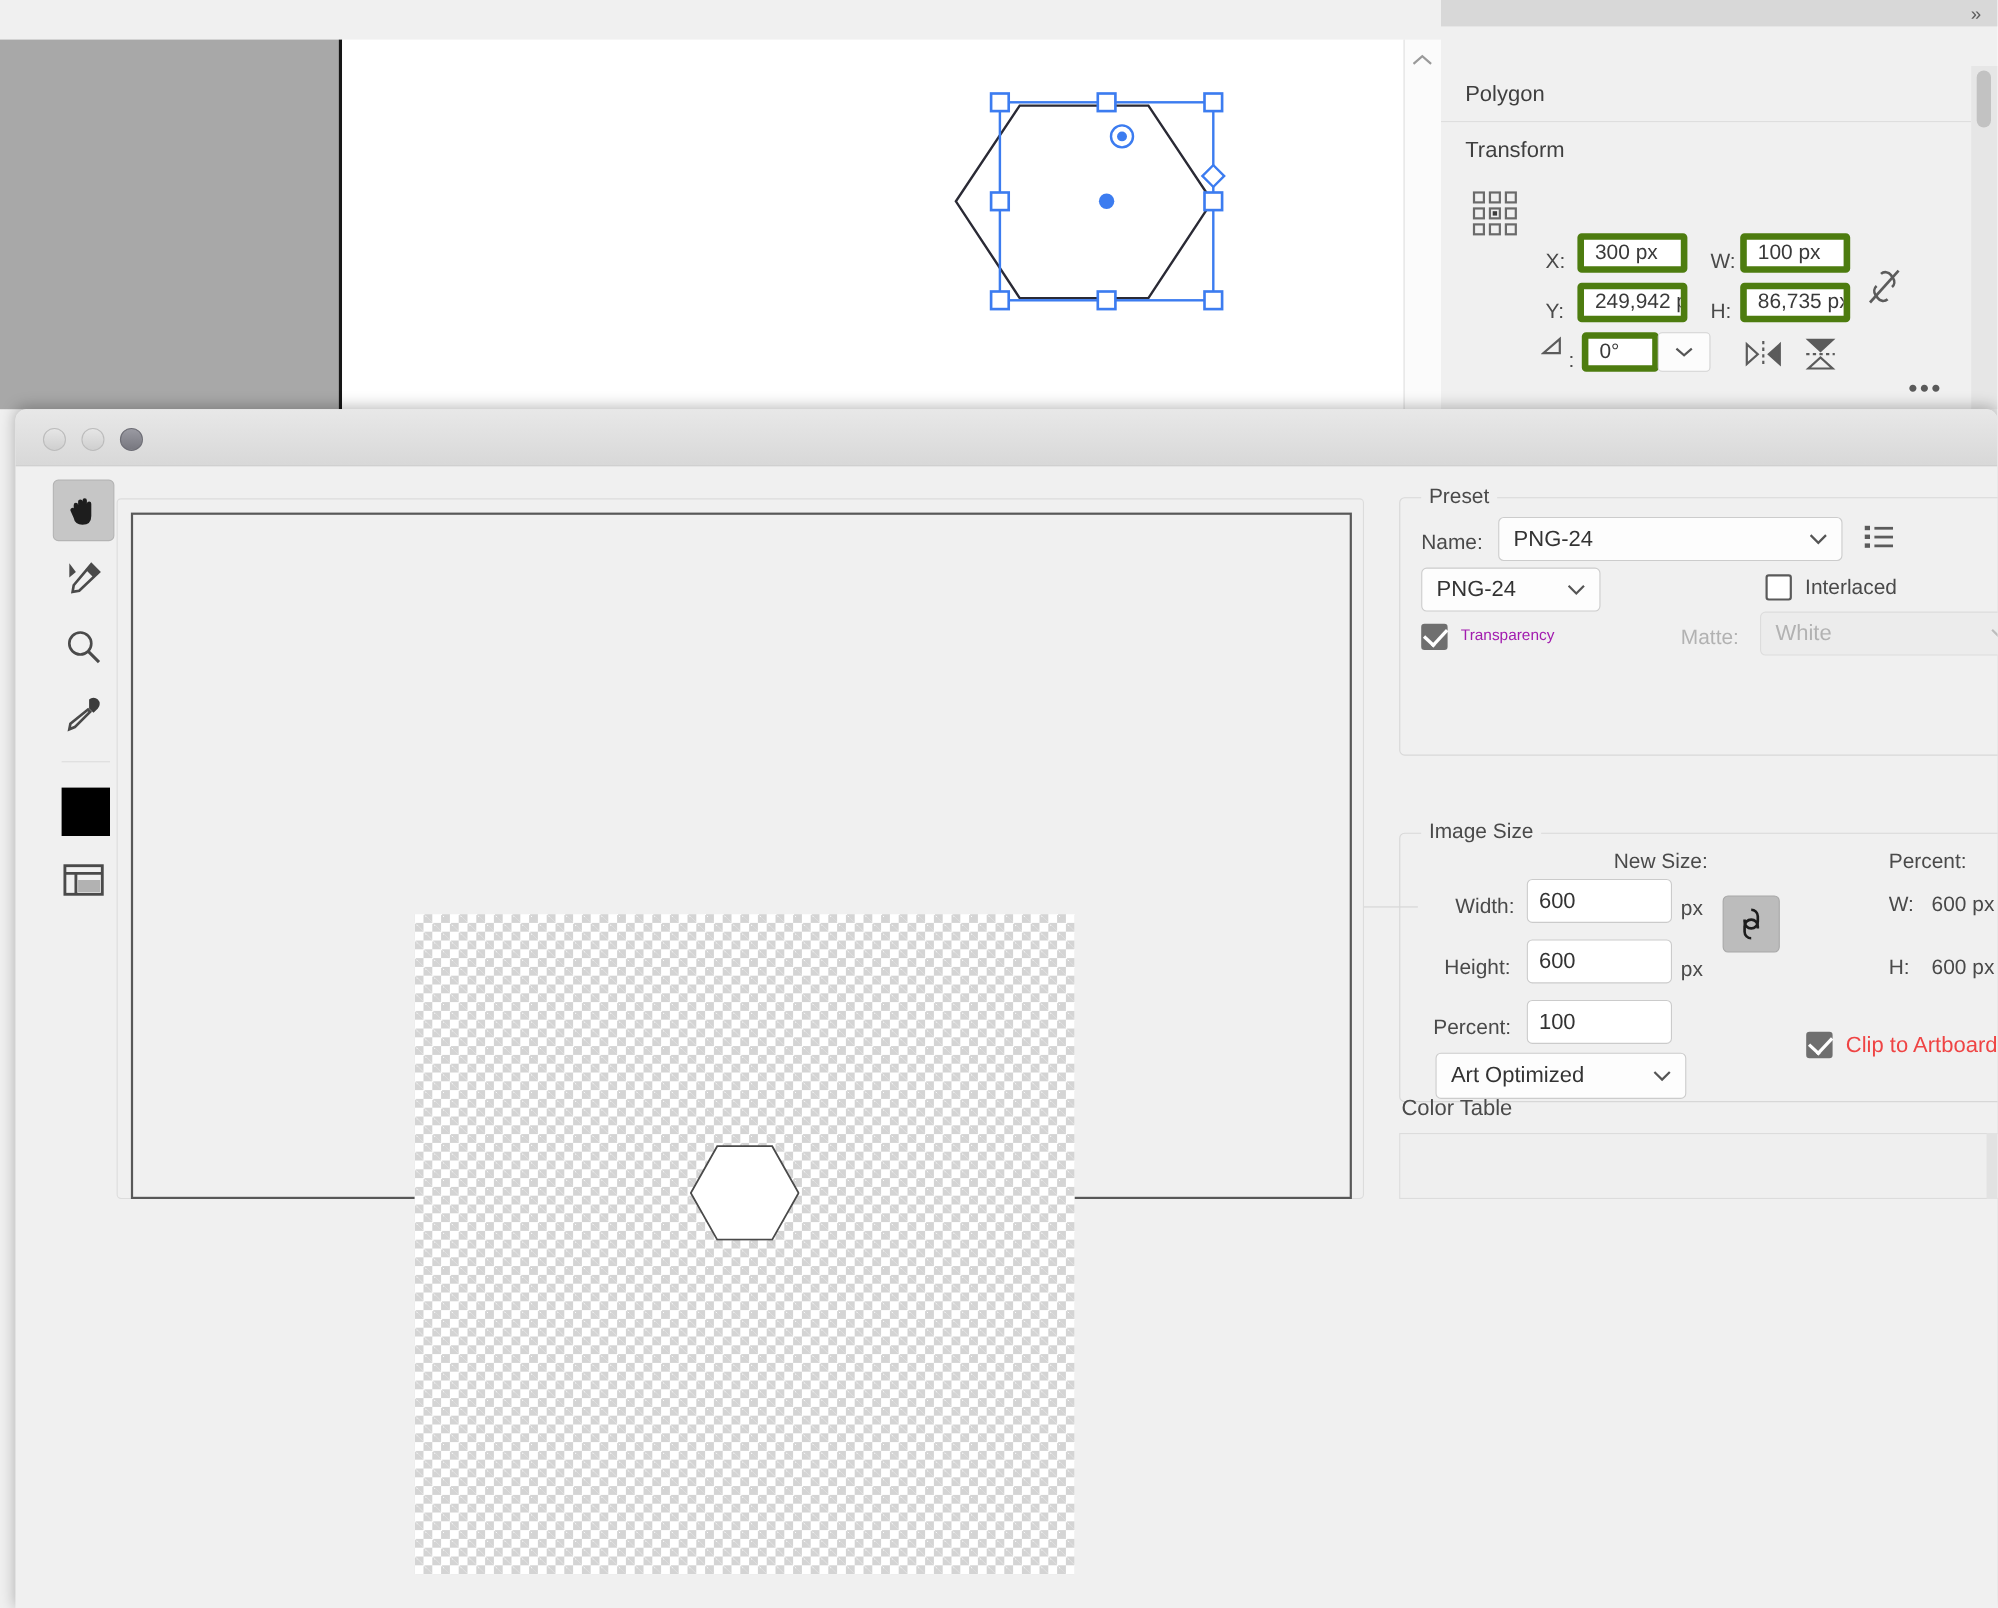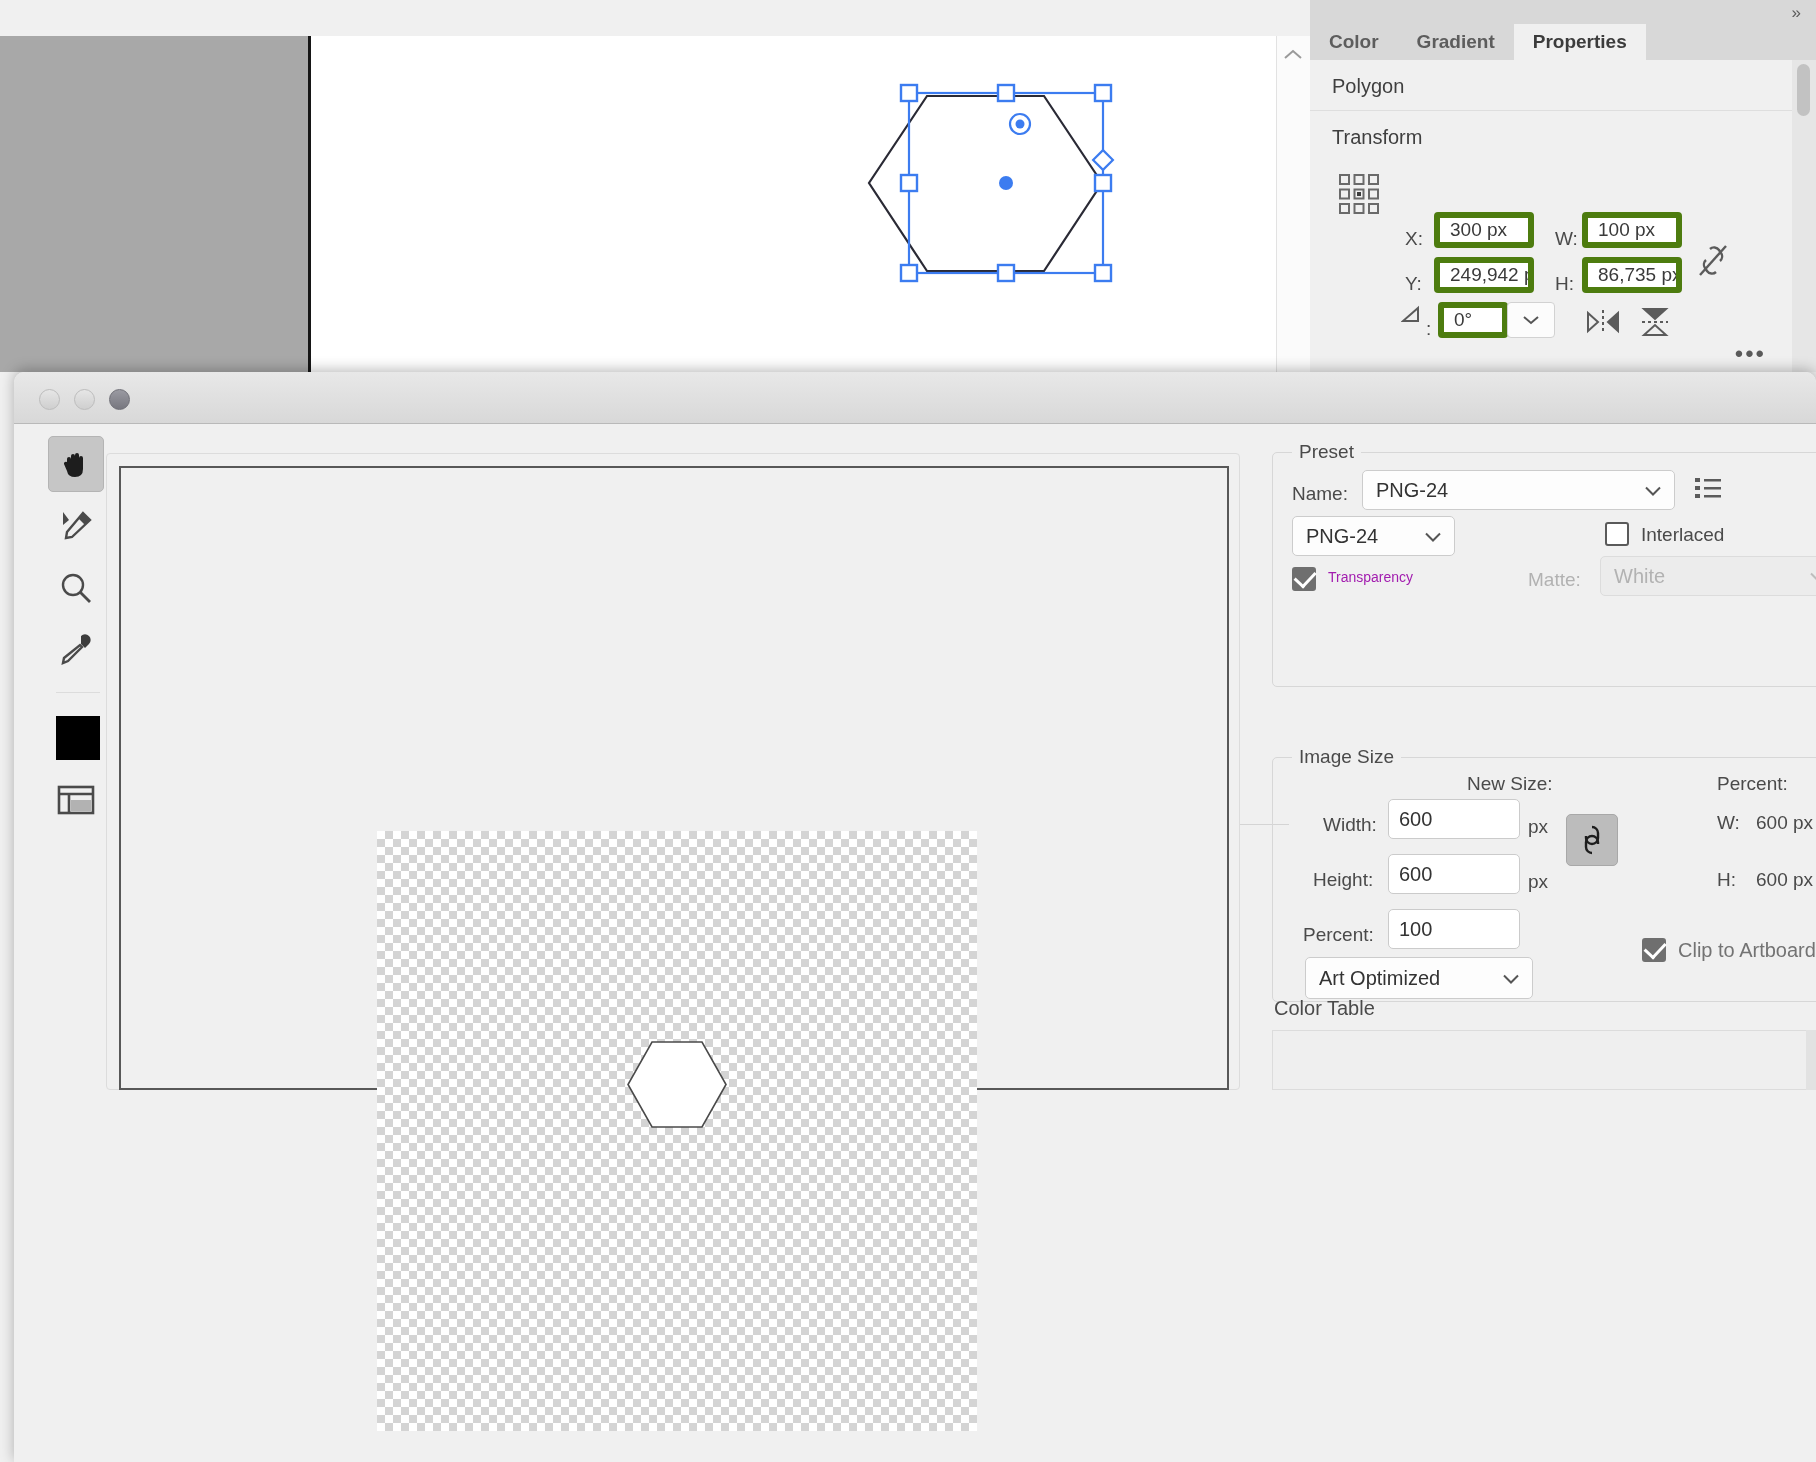--- a/index.html
+++ b/index.html
@@ -253,31 +253,20 @@
         </g>
       </svg>
     </div>
 
     <div class="dock">
 
       <div class="dock-topstrip">
         <div class="dock-chevrons">»</div>
       </div>
 
-      <div class="dock-tabs">
-        <div class="dock-tab">
-          <span>Color</span>
-        </div>
-        <div class="dock-tab">
-          <span>Gradient</span>
-        </div>
-        <div class="dock-tab active">
-          <span>Properties</span>
-        </div>
-      </div>
 
       <div class="dock-body">
         <div class="dock-title">Polygon</div>
         <div class="dock-rule"></div>
         <div class="xf-title">Transform</div>
 
         <div class="xf-grid-icon">
           <svg width="42" height="42" viewBox="0 0 42 42">
             <g fill="none" stroke="#6a6a6a" stroke-width="2">
               <rect x="2" y="2" width="9" height="9"></rect>
@@ -504,21 +493,21 @@
     <div class="select" style="left:35px; top:525px; width:228px; height:42px;">
       <span>Art Optimized</span>
       <span class="chev">
         <svg width="18" height="11" viewBox="0 0 18 11">
             <path d="M2 2 L9 9 L16 2" fill="none" stroke="#555" stroke-width="2"></path>
           </svg>
       </span>
     </div>
 
     <div class="cbox on" style="left:372px; top:506px;"></div>
-    <div class="lbl" style="left:408px; top:507px; font-size:20px; color:#737373;">Clip to Artboard</div>
+    <div class="lbl" style="left:408px; top:507px; font-size:20px; color:#ef4444;">Clip to Artboard</div>
 
     <div class="lbl" style="left:4px; top:565px; font-size:20px;">Color Table</div>
 
     <div class="ct-box" style="left:2px; top:598px; width:556px; height:60px;"></div>
     <div class="rcol-scroll" style="top:598px; height:60px; right:0;"></div>
   </div>
 
 </div>
 
 </body></html>

